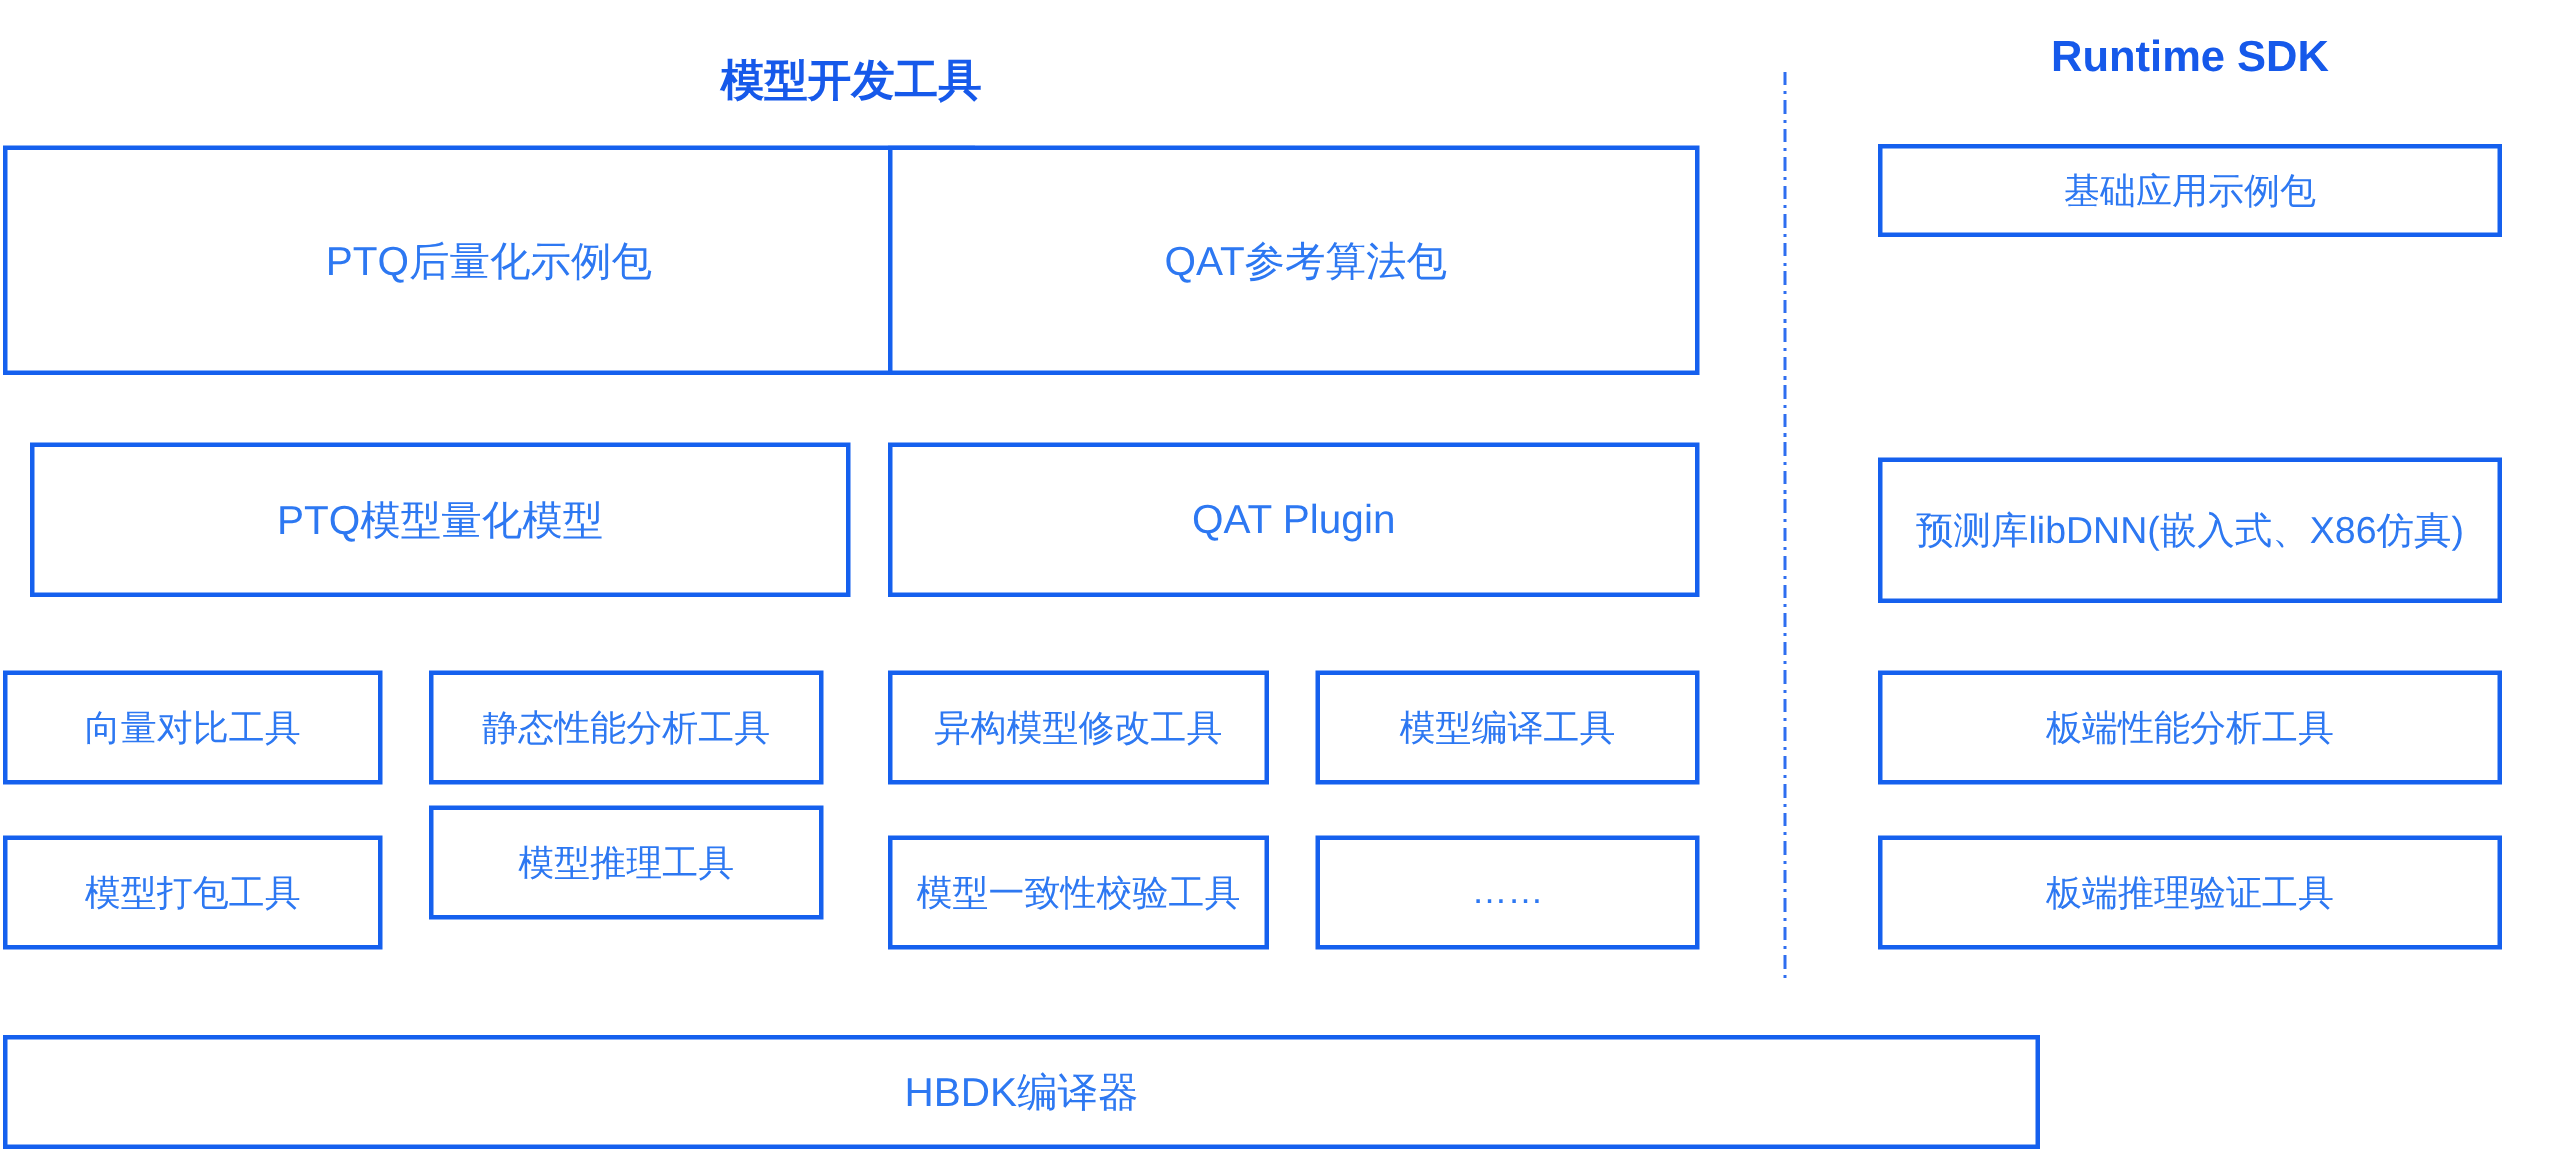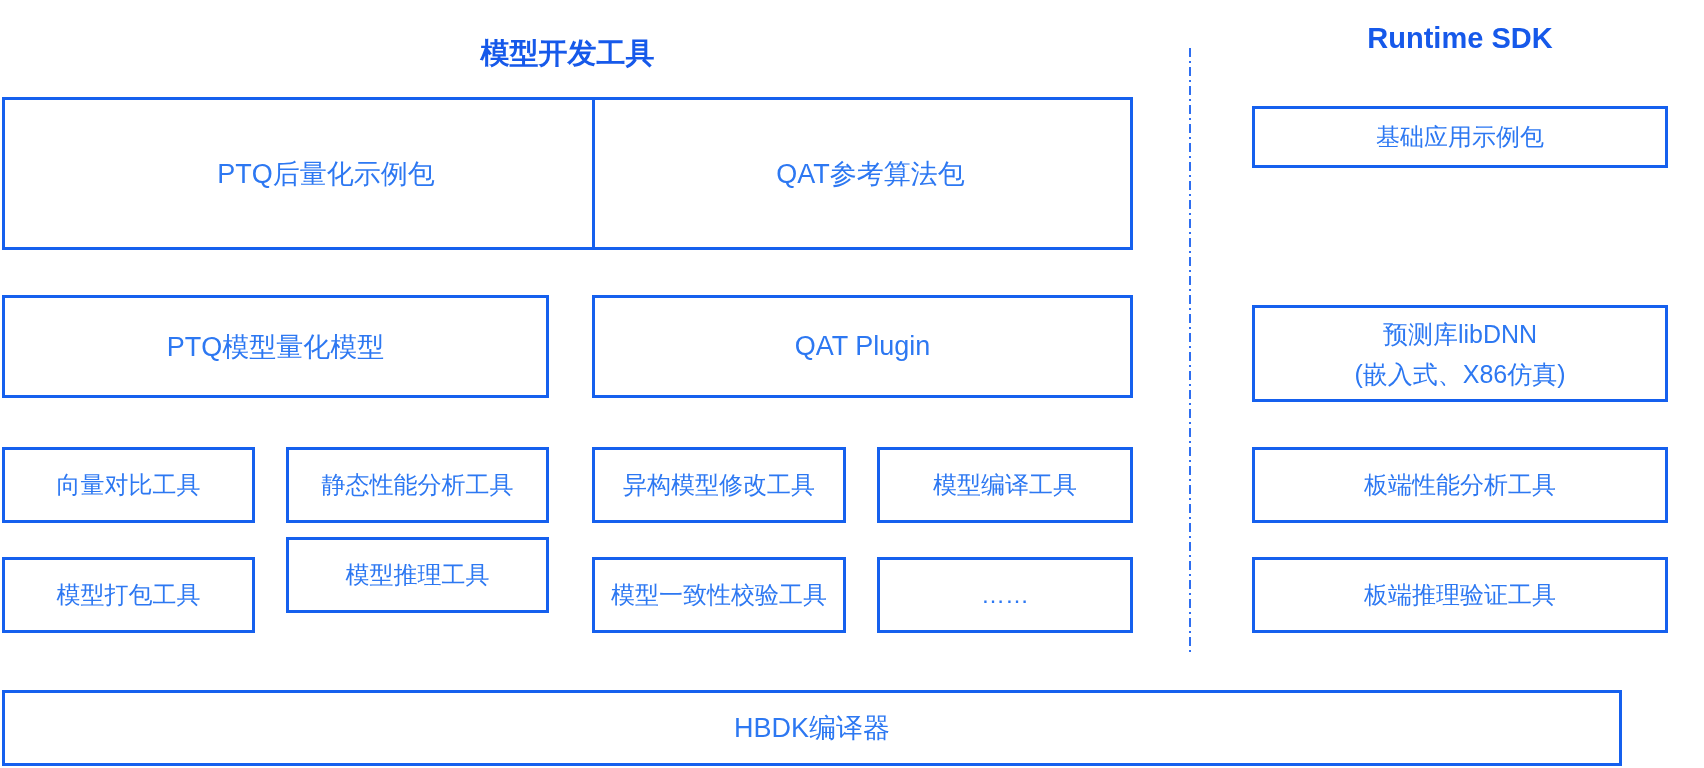--- a/index.html
+++ b/index.html
@@ -42,45 +42,45 @@
     position: absolute;
     width: 2px;
     background: repeating-linear-gradient(
       to bottom,
       var(--divider) 0px, var(--divider) 9px,
       transparent 9px, transparent 13px,
       var(--divider) 13px, var(--divider) 15px,
       transparent 15px, transparent 19px
     );
   }
-  .two-line { display: flex; flex-direction: column; line-height: 40px; font-size: 25px; }
+  .two-line { display: flex; flex-direction: row; line-height: 40px; font-size: 25px; }
 
   
   #title-dev      { left: 2px;    top: 22px;  width: 1131px; margin-top: 12px; }
   #title-sdk      { left: 1252px; top: 22px;  width: 416px; }
   #divider-line   { left: 1189px; top: 48px;  height: 605px; }
 
   #box-ptq-pkg        { left: 2px;    top: 97px;  width: 648px;  height: 153px; }
   #box-qat-pkg        { left: 592px;  top: 97px;  width: 541px;  height: 153px; padding-left: 16px; }
-  #box-ptq-model      { left: 2px;    top: 295px; width: 547px;  height: 103px; }
+  #box-ptq-model      { left: 20px;    top: 295px; width: 547px;  height: 103px; }
   #box-qat-plugin     { left: 592px;  top: 295px; width: 541px;  height: 103px; }
 
   #box-vector-compare    { left: 2px;   top: 447px; width: 253px; height: 76px; }
   #box-static-perf       { left: 286px; top: 447px; width: 263px; height: 76px; }
   #box-hetero-modify     { left: 592px; top: 447px; width: 254px; height: 76px; }
   #box-model-compile     { left: 877px; top: 447px; width: 256px; height: 76px; }
 
   #box-model-pack        { left: 2px;   top: 557px; width: 253px; height: 76px; }
   #box-model-infer       { left: 286px; top: 537px; width: 263px; height: 76px; }
   #box-model-consistency { left: 592px; top: 557px; width: 254px; height: 76px; }
   #box-ellipsis          { left: 877px; top: 557px; width: 256px; height: 76px; }
 
-  #box-hbdk           { left: 2px;    top: 690px; width: 1620px; height: 76px; }
+  #box-hbdk           { left: 2px;    top: 690px; width: 1358px; height: 76px; }
 
-  #box-basic-samples  { left: 1252px; top: 106px;  width: 416px; height: 62px; }
+  #box-basic-samples  { left: 1252px; top: 96px;  width: 416px; height: 62px; }
   #box-ai-benchmark   { left: 1252px; top: 188px; width: 416px; height: 62px; }
   #box-libdnn         { left: 1252px; top: 305px; width: 416px; height: 97px; }
   #box-board-perf     { left: 1252px; top: 447px; width: 416px; height: 76px; }
   #box-board-infer    { left: 1252px; top: 557px; width: 416px; height: 76px; }
 </style>
 </head>
 <body>
 
 <div class="canvas">
 

